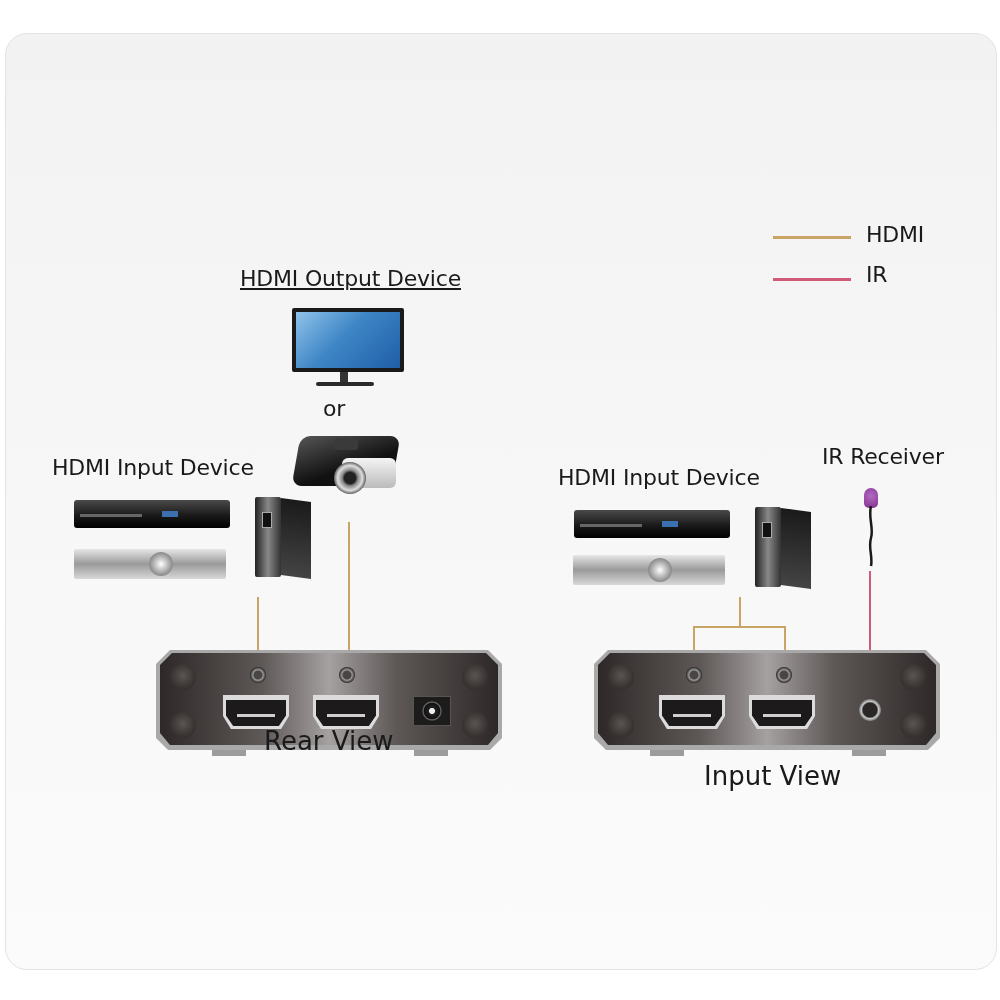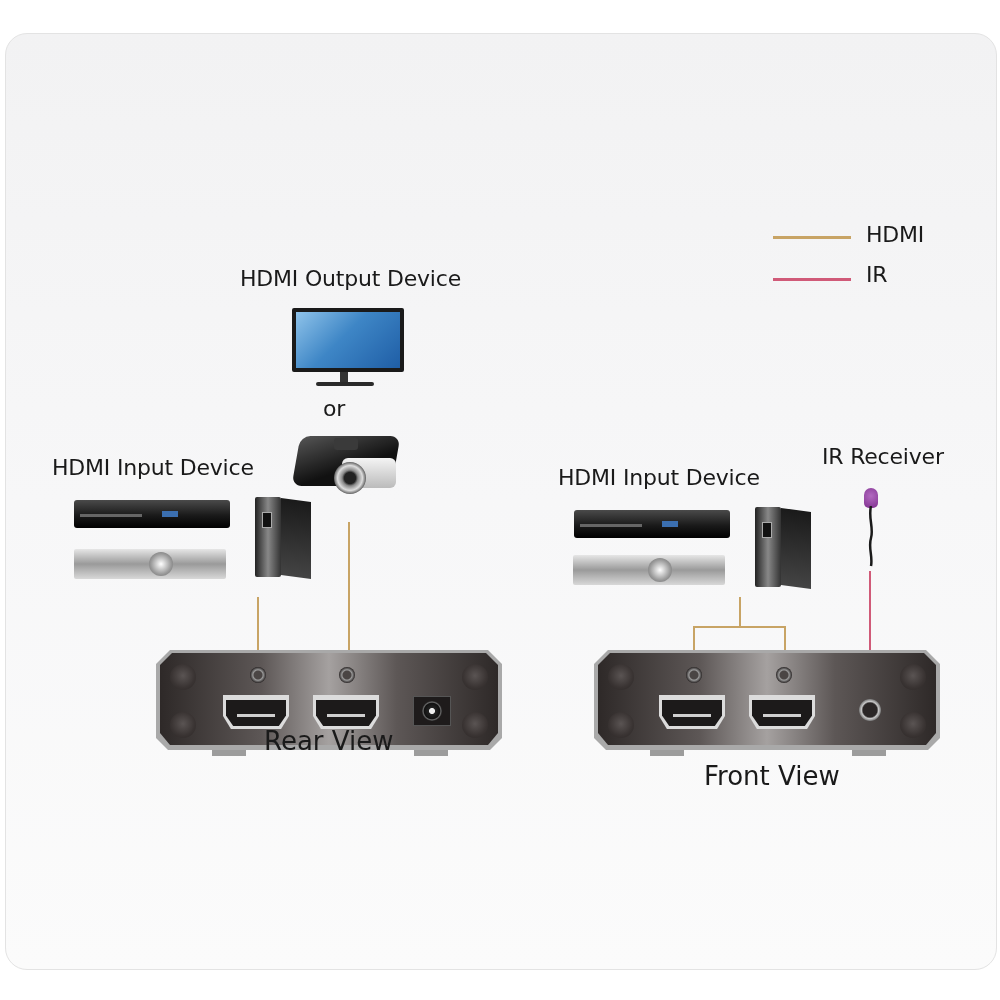--- a/index.html
+++ b/index.html
@@ -53,21 +53,21 @@
 
 <div class="panel"></div>
 
 <div>
   <div class="line hdmi-line" style="left:773px;top:236px;width:78px;height:3px;"></div>
   <div class="label" style="left:866px;top:222px;">HDMI</div>
   <div class="line ir-line" style="left:773px;top:278px;width:78px;height:3px;"></div>
   <div class="label" style="left:866px;top:262px;">IR</div>
 </div>
 
-<div class="label" style="left:240px;top:266px;">HDMI Output Device</div>
+<div class="label" style="left:240px;top:266px;text-decoration:underline;">HDMI Output Device</div>
 
 <div>
   <div class="tv-screen" style="left:292px;top:308px;width:104px;height:56px;"></div>
   <div class="abs" style="left:340px;top:372px;width:8px;height:10px;background:#333;"></div>
   <div class="abs" style="left:316px;top:382px;width:58px;height:4px;background:#2a2a2a;border-radius:2px;"></div>
 </div>
 
 <div class="label" style="left:323px;top:396px;">or</div>
 
 <div class="projector" style="left:296px;top:424px;width:110px;height:76px;">
@@ -178,13 +178,13 @@
       <div class="pin"></div>
     </div>
   <div class="hdmi-port" style="left:155px;top:45px;">
       <div class="outer"></div>
       <div class="in"></div>
       <div class="pin"></div>
     </div>
   <div class="ir-jack" style="left:265px;top:49px;"></div>
 </div>
 
-<div class="view-label" style="left:704px;top:761px;">Front View</div>
+<div class="view-label" style="left:704px;top:761px;">Input View</div>
 
 </body></html>

